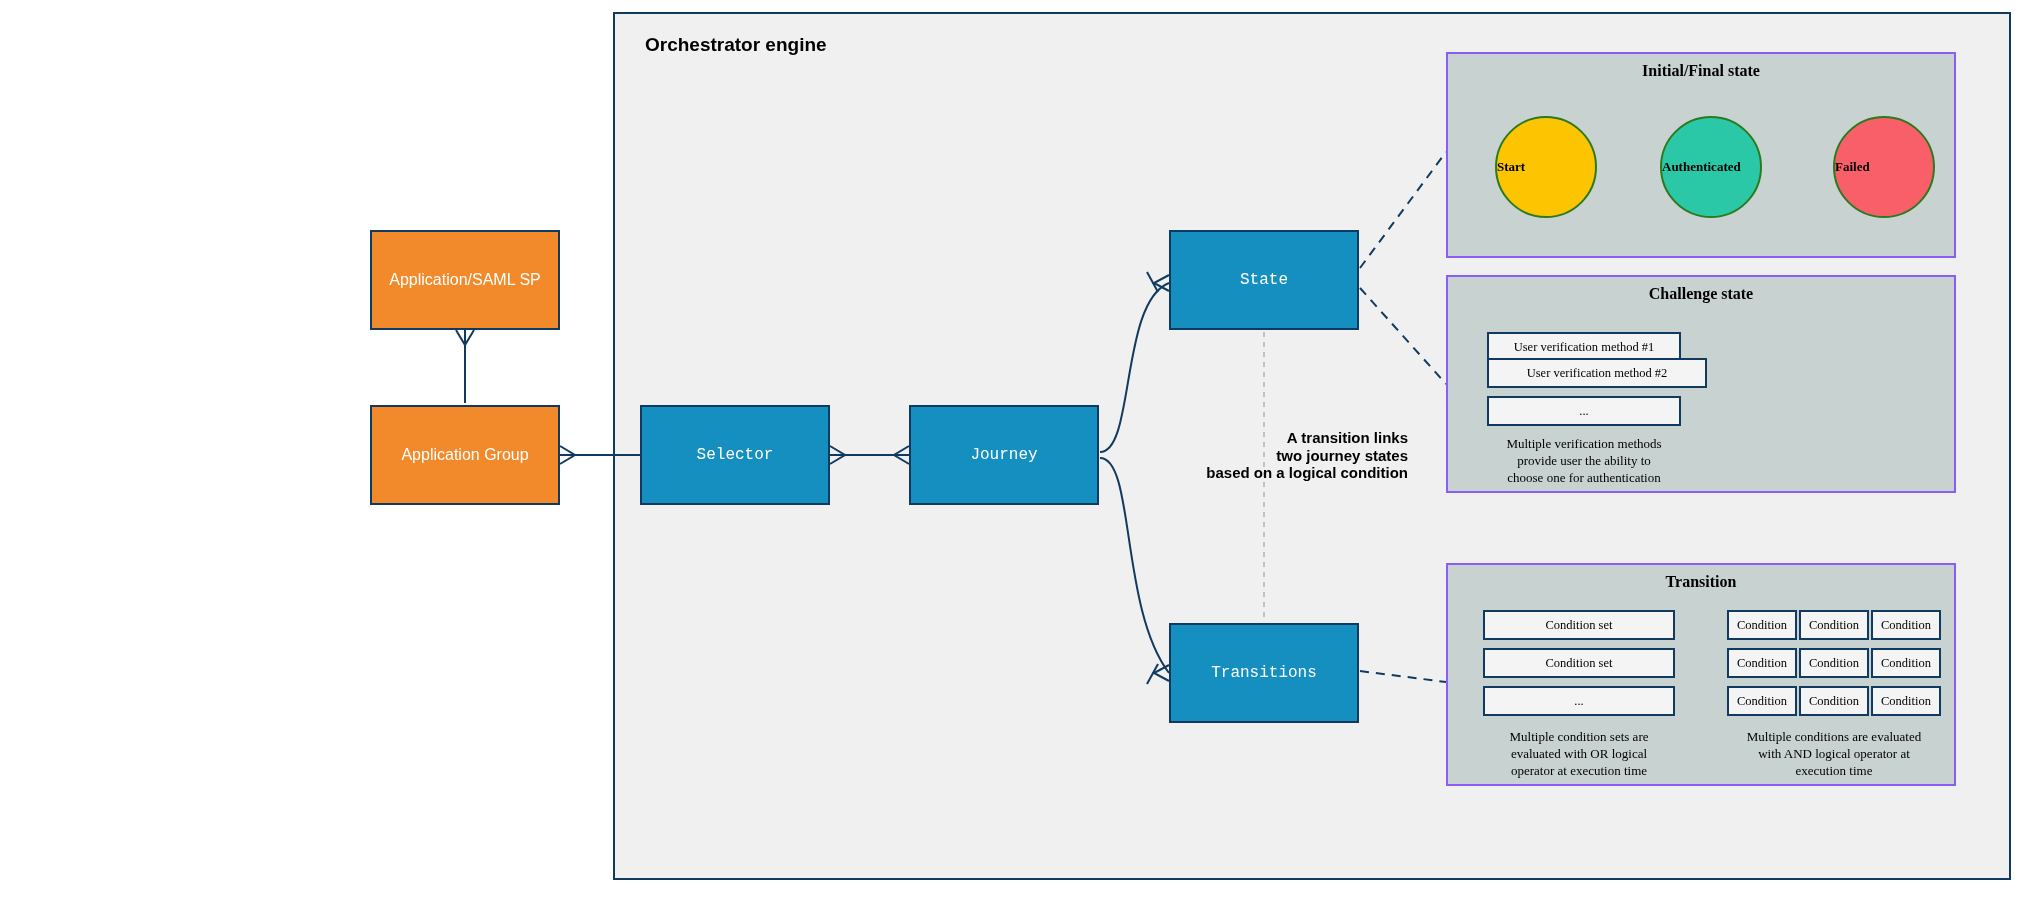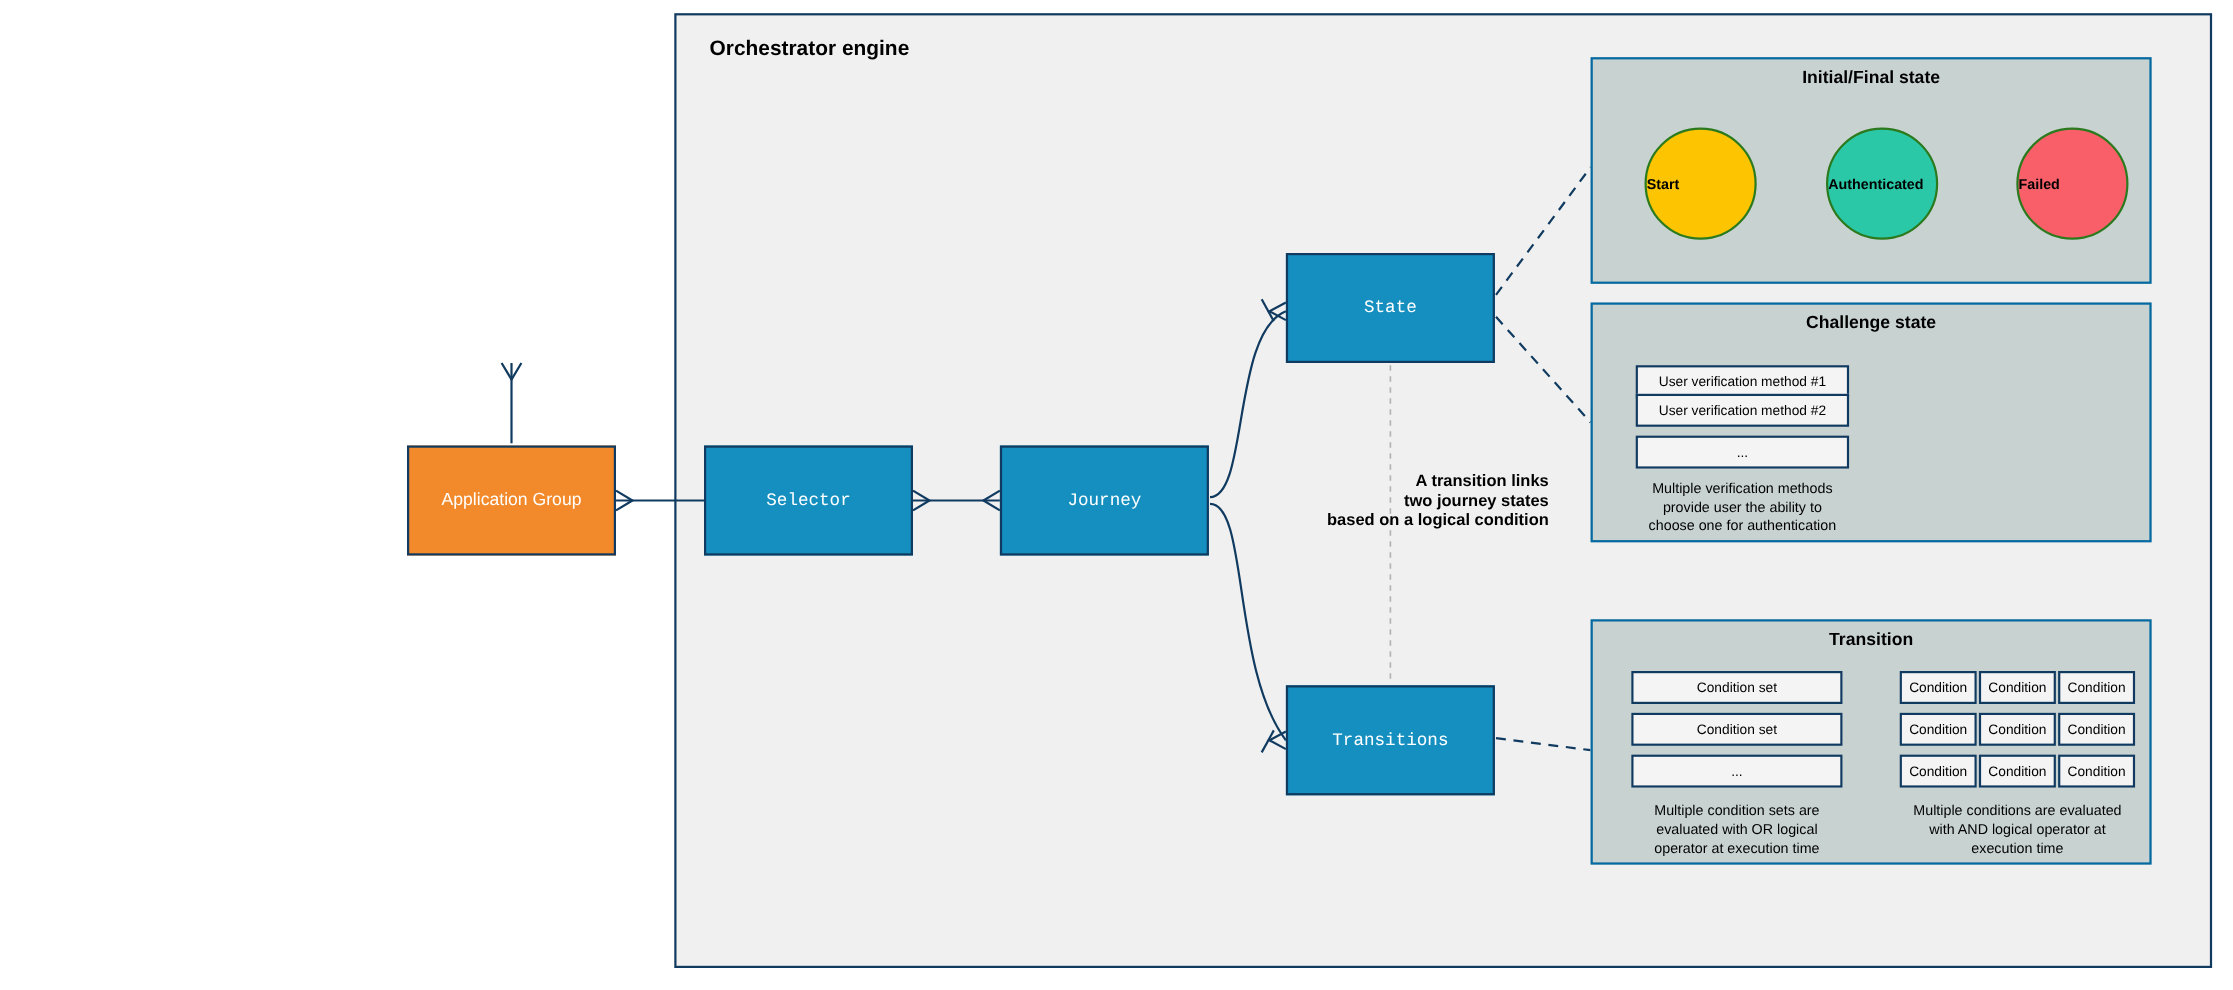--- a/index.html
+++ b/index.html
@@ -10,21 +10,21 @@
   .panel-title{position:absolute;left:30px;top:20px;font-weight:bold;font-size:19px;color:#000;}
   .wires{position:absolute;left:0;top:0;pointer-events:none;}
   .node{position:absolute;width:190px;height:100px;border:2px solid #103a5f;box-sizing:border-box;
         display:flex;align-items:center;justify-content:center;
         color:#fff;font-size:16px;text-align:center;}
   .node.orange{background:#f2892a;}
   .node.blue{background:#148fc0;font-family:Liberation Mono, monospace;}
   .annotation{position:absolute;left:1108px;top:429px;width:300px;text-align:right;
               font-weight:bold;font-size:15px;line-height:17.5px;color:#000;}
   .card{position:absolute;left:1446px;width:510px;background:#c8d2d1;
-        border:2px solid #0369a1;box-sizing:border-box;}
+        border:2px solid #8b5cf6;box-sizing:border-box;font-family:Liberation Serif, serif;}
   .card-title{position:absolute;left:0;right:0;top:8px;text-align:center;
               font-weight:bold;font-size:16px;color:#000;}
   .circle{position:absolute;top:62px;width:102px;height:102px;border-radius:50%;
           border:2px solid #2b7a1d;box-sizing:border-box;display:flex;align-items:center;
           justify-content:flex-start;font-weight:bold;font-size:13px;color:#000;text-align:center;}
   .circle.gold{background:#fcc401;}
   .circle.teal{background:#2bc8a8;}
   .circle.red{background:#f95f68;}
   .litebox{position:absolute;height:30px;background:#f4f4f4;border:2px solid #103a5f;
            box-sizing:border-box;display:flex;align-items:center;justify-content:center;
@@ -62,20 +62,23 @@
       <path d="M1147 684 L1158 664"></path>
 
       <line x1="1360" y1="268" x2="1446" y2="152" stroke-dasharray="9 7"></line>
       <line x1="1360" y1="288" x2="1446" y2="384" stroke-dasharray="9 7"></line>
       <line x1="1360" y1="671" x2="1446" y2="682" stroke-dasharray="9 7"></line>
     </g>
 
     <line x1="1264" y1="332" x2="1264" y2="621" stroke="#b3b3b3" stroke-width="1.5" stroke-dasharray="5 5"></line>
   </svg>
 
+  <div class="node orange" style="left:370px;top:230px;">
+    <span>Application/SAML SP</span>
+  </div>
   <div class="node orange" style="left:370px;top:405px;">
     <span>Application Group</span>
   </div>
   <div class="node blue" style="left:640px;top:405px;">
     <span>Selector</span>
   </div>
   <div class="node blue" style="left:909px;top:405px;">
     <span>Journey</span>
   </div>
   <div class="node blue" style="left:1169px;top:230px;">
@@ -102,21 +105,21 @@
     <div class="circle red" style="left:385px;">
       <span>Failed</span>
     </div>
   </div>
 
   <div class="card" style="top:275px;height:218px;">
     <div class="card-title">Challenge state</div>
     <div class="litebox" style="left:39px;top:43px;width:194px;margin-top:12px;">
       <span>User verification method #1</span>
     </div>
-    <div class="litebox" style="left:39px;top:81px;width:194px;">
+    <div class="litebox" style="left:39px;top:81px;width:220px;">
       <span>User verification method #2</span>
     </div>
     <div class="litebox" style="left:39px;top:119px;width:194px;">
       <span>...</span>
     </div>
     <div class="caption" style="left:19px;top:158px;width:234px;">
       <div>Multiple verification methods</div>
       <div>provide user the ability to</div>
       <div>choose one for authentication</div>
     </div>

